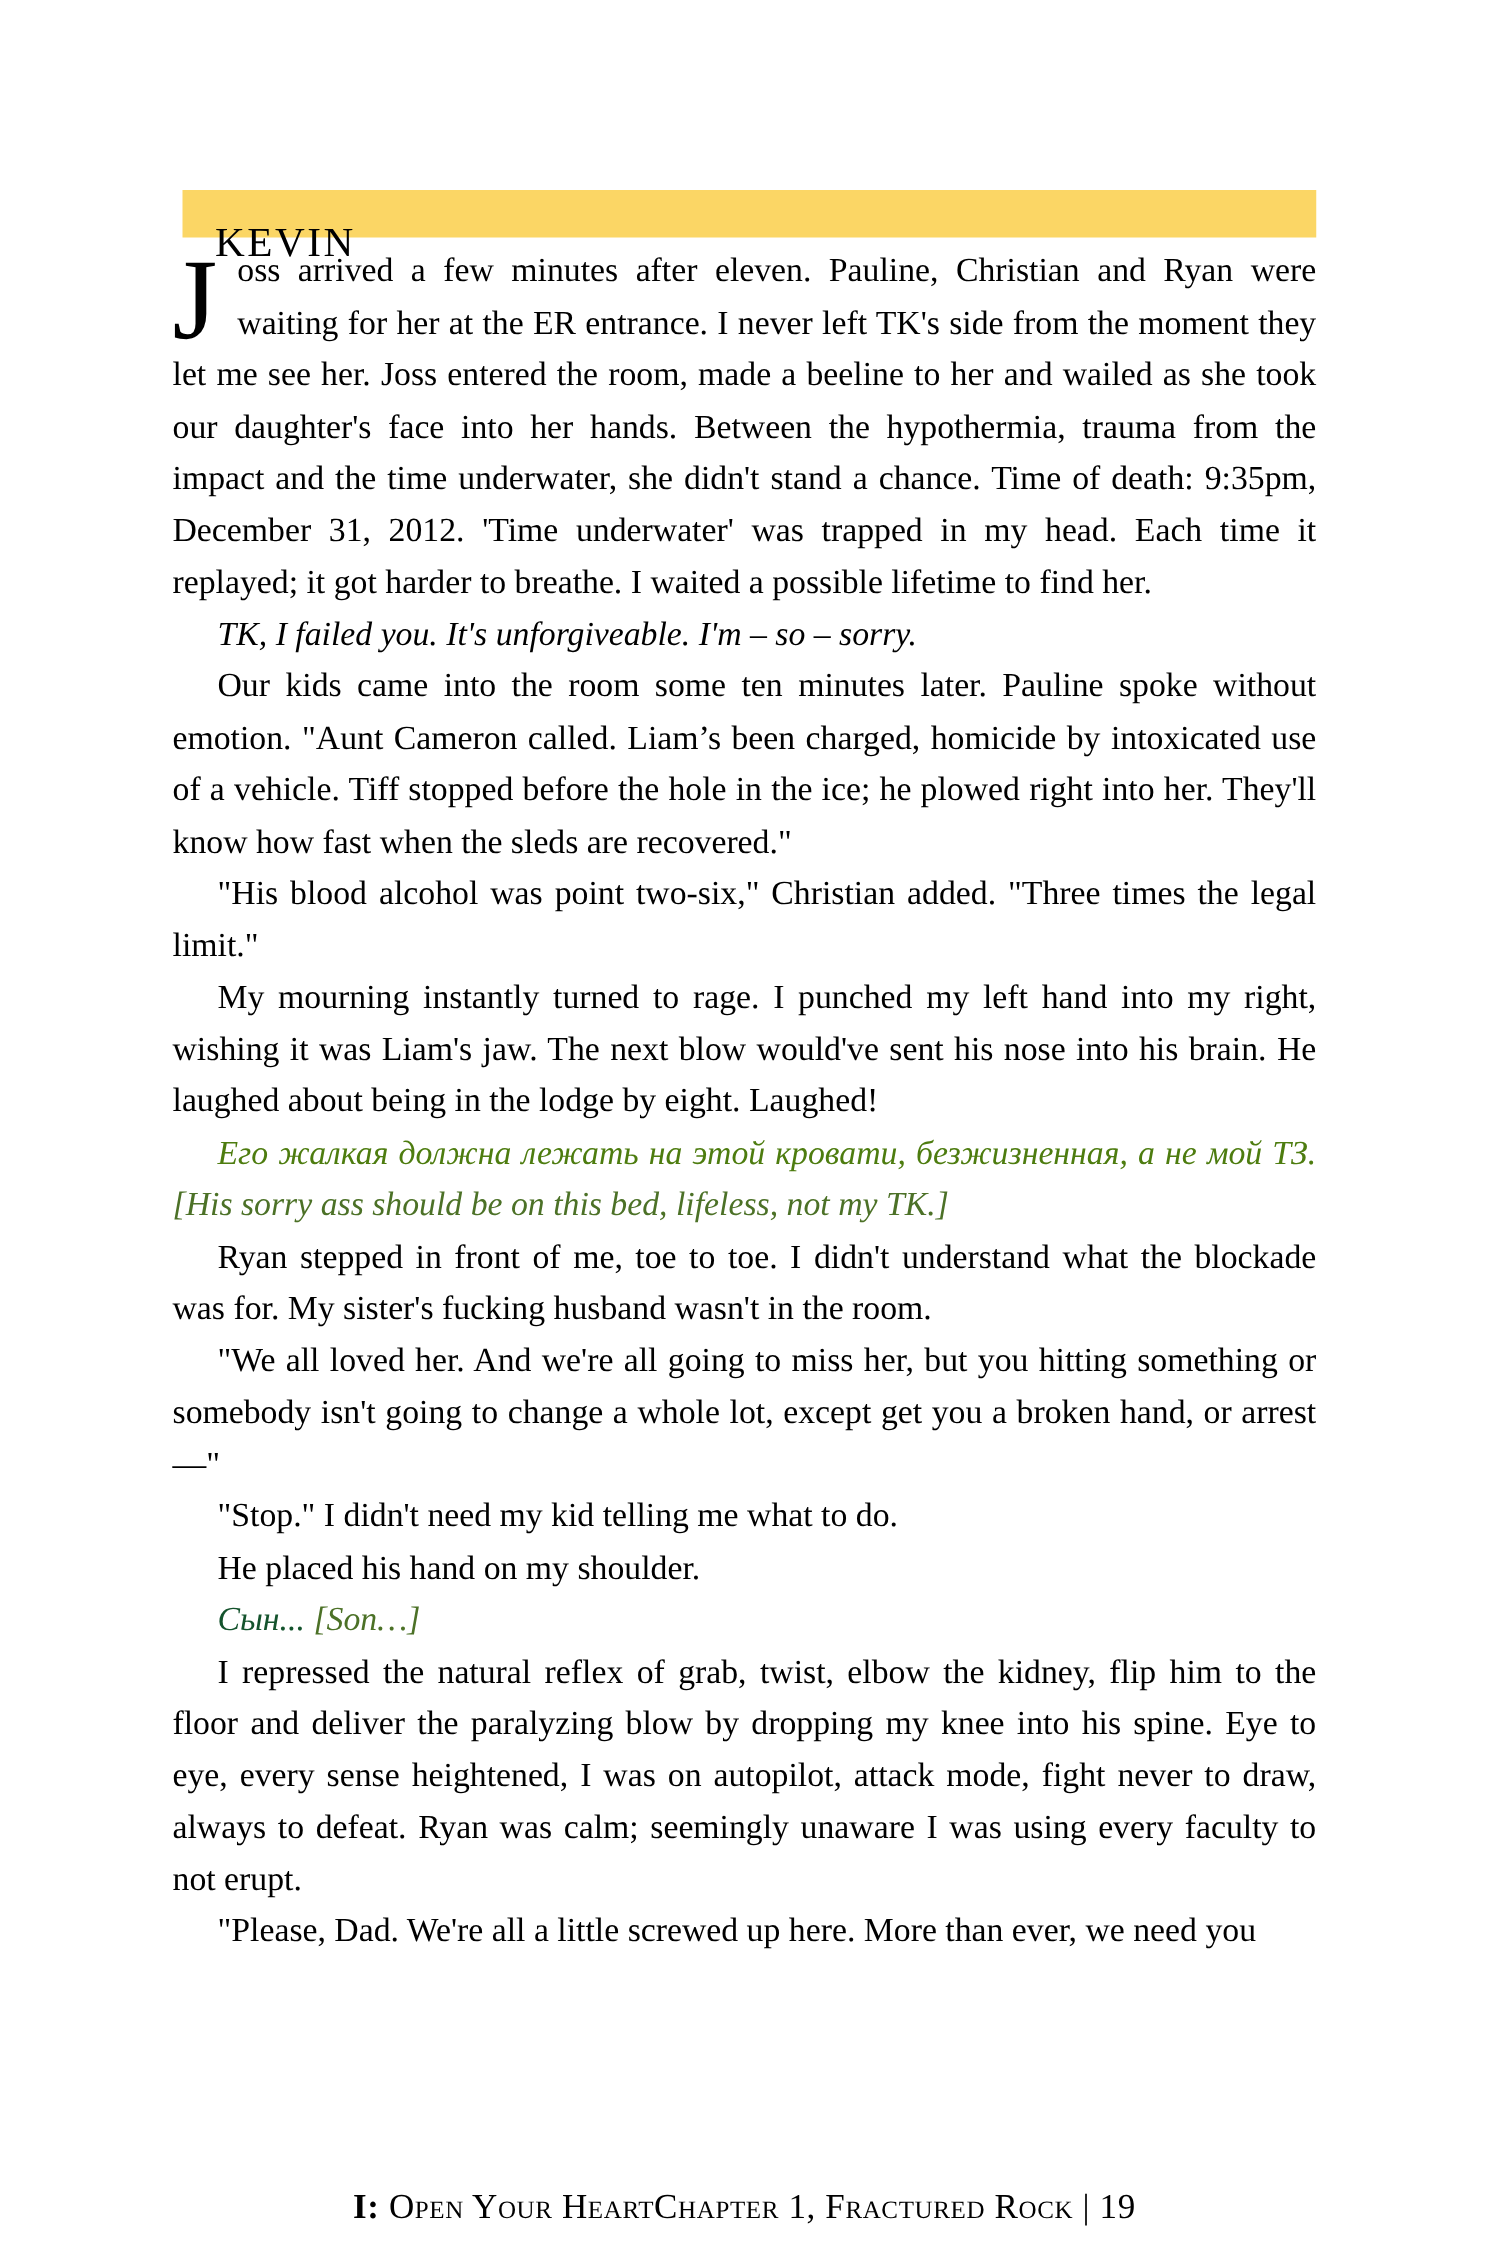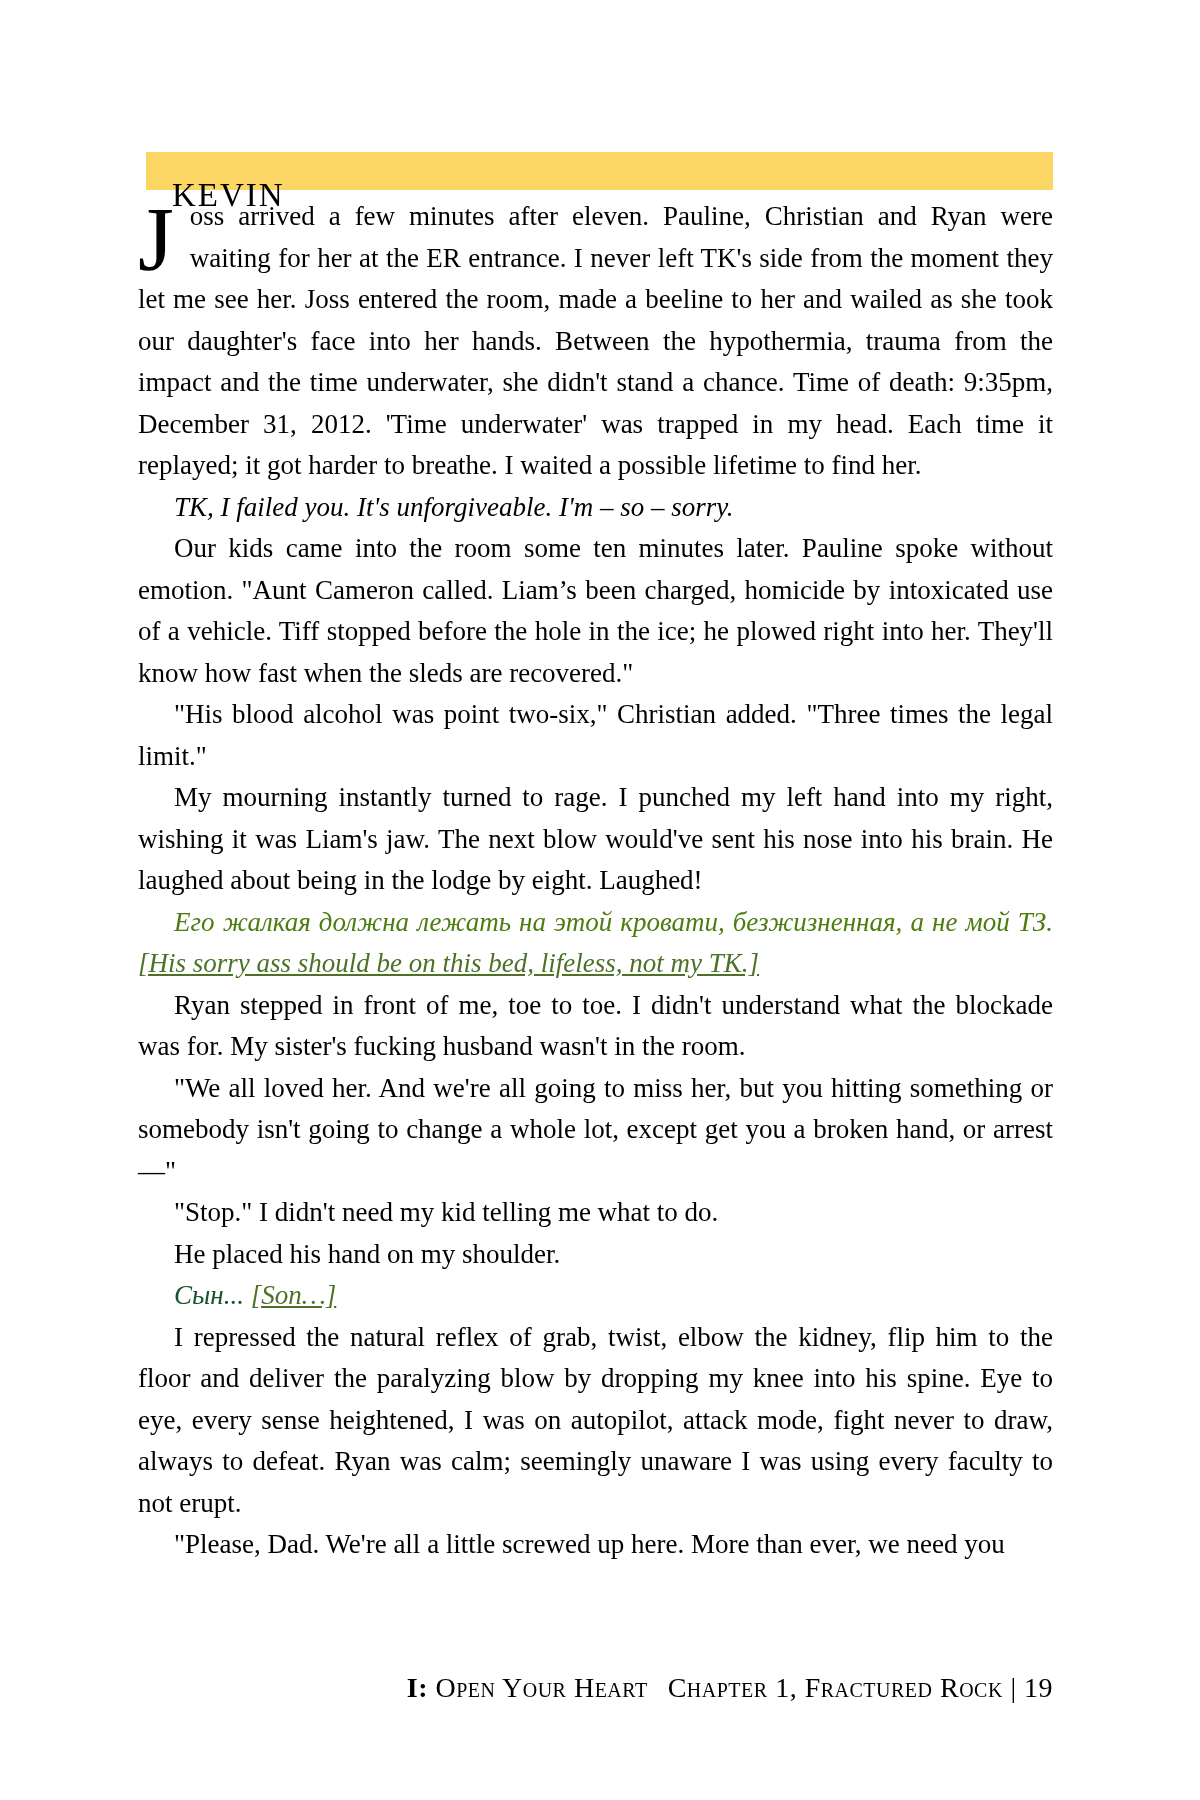--- a/index.html
+++ b/index.html
@@ -46,32 +46,31 @@
   .body-text p.dropcap-para { text-indent: 0; }
   .dropcap {
     float: left;
     font-size: 92px;
     line-height: 62px;
     margin: 12px 16px 0 0;
   }
   .seg-normal { font-style: normal; }
   .seg-italic { font-style: italic; }
   .seg-red    { font-style: italic; color: #e3121d; }
-  .seg-green  { font-style: italic; color: #4c7127; text-decoration: underline; }
+  .seg-green  { font-style: italic; color: #4c7127; }
   .footer {
     position: absolute;
     left: 138px;
-    top: 1672px;
+    top: 1750px;
     width: 915px;
     display: flex;
-    justify-content: flex-end;
+    justify-content: center;
     font-variant: small-caps;
     font-size: 28px;
     letter-spacing: 0.5px;
-    gap: 20px;
   }
   .footer b { font-weight: 700; }
 </style>
 </head>
 <body>
 
 <div class="page">
 
   <div class="header-bar" style="background: rgb(251, 214, 101);">
     <span class="header-title">KEVIN</span>

